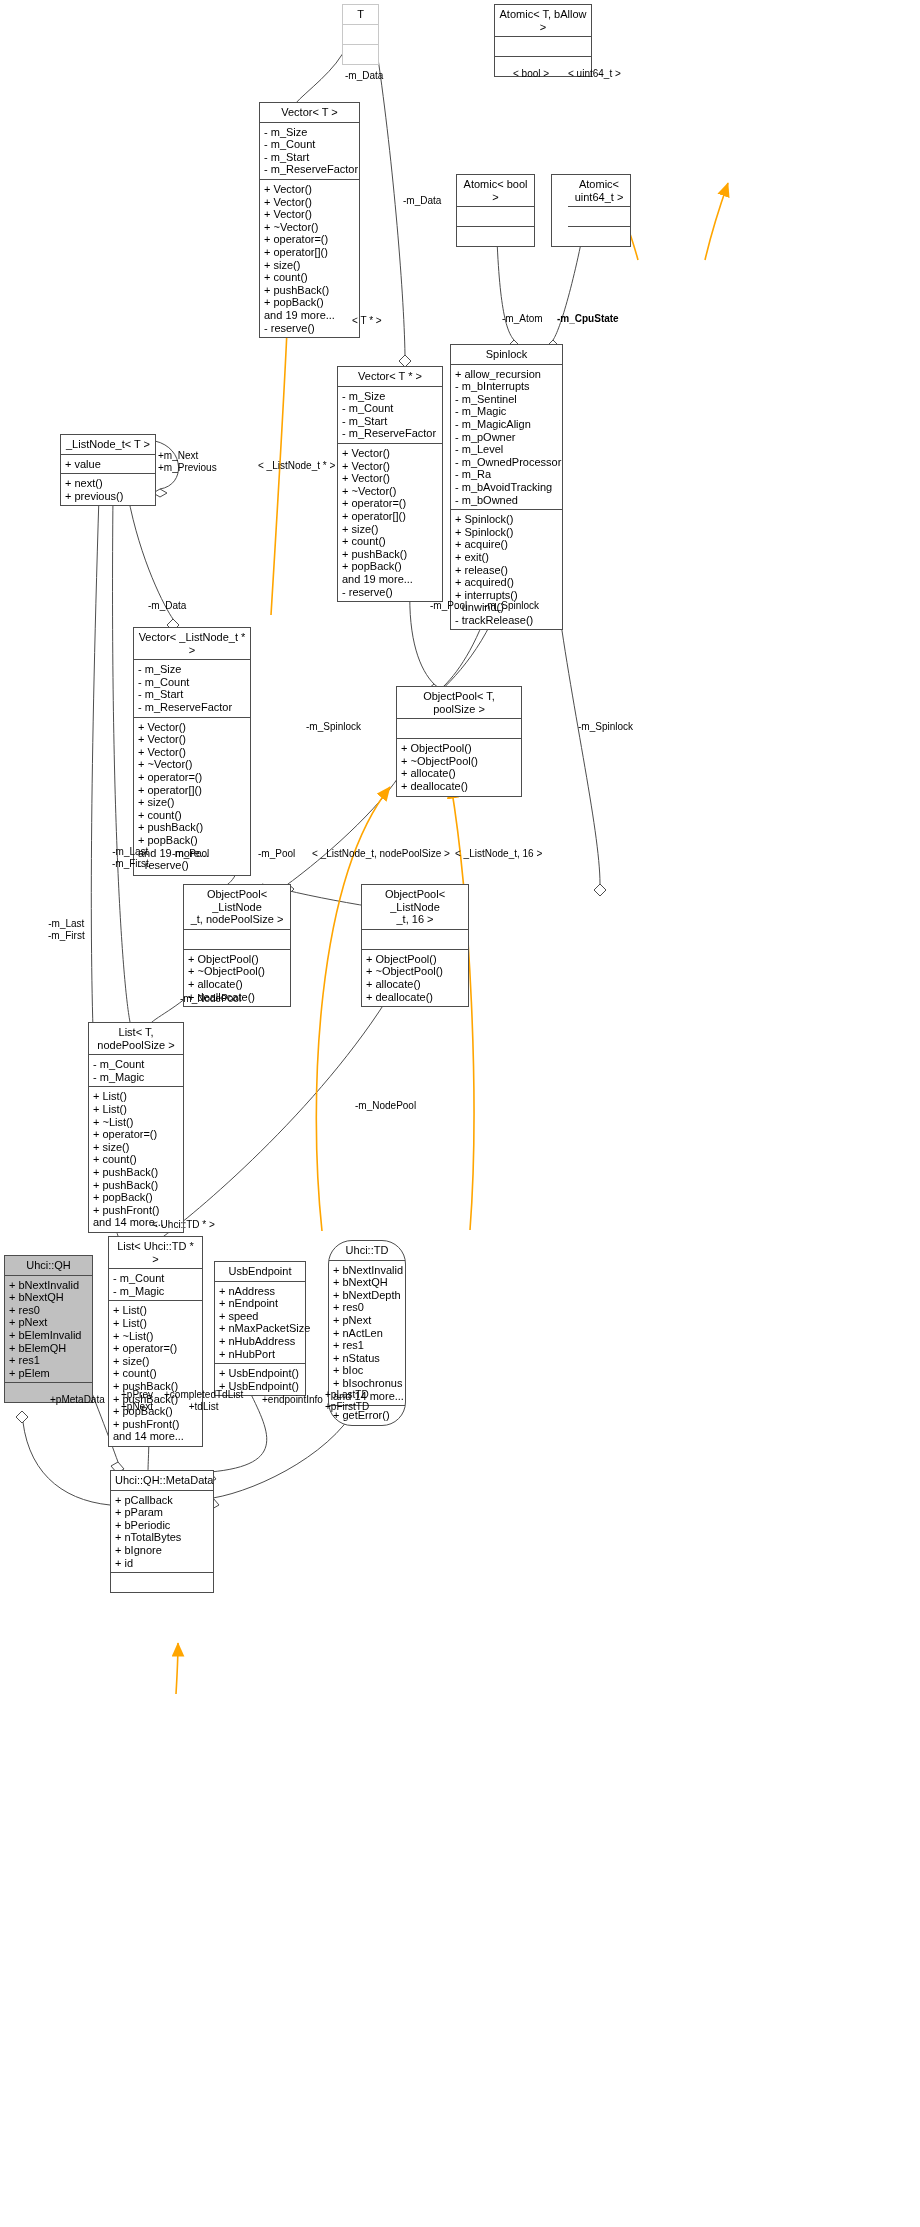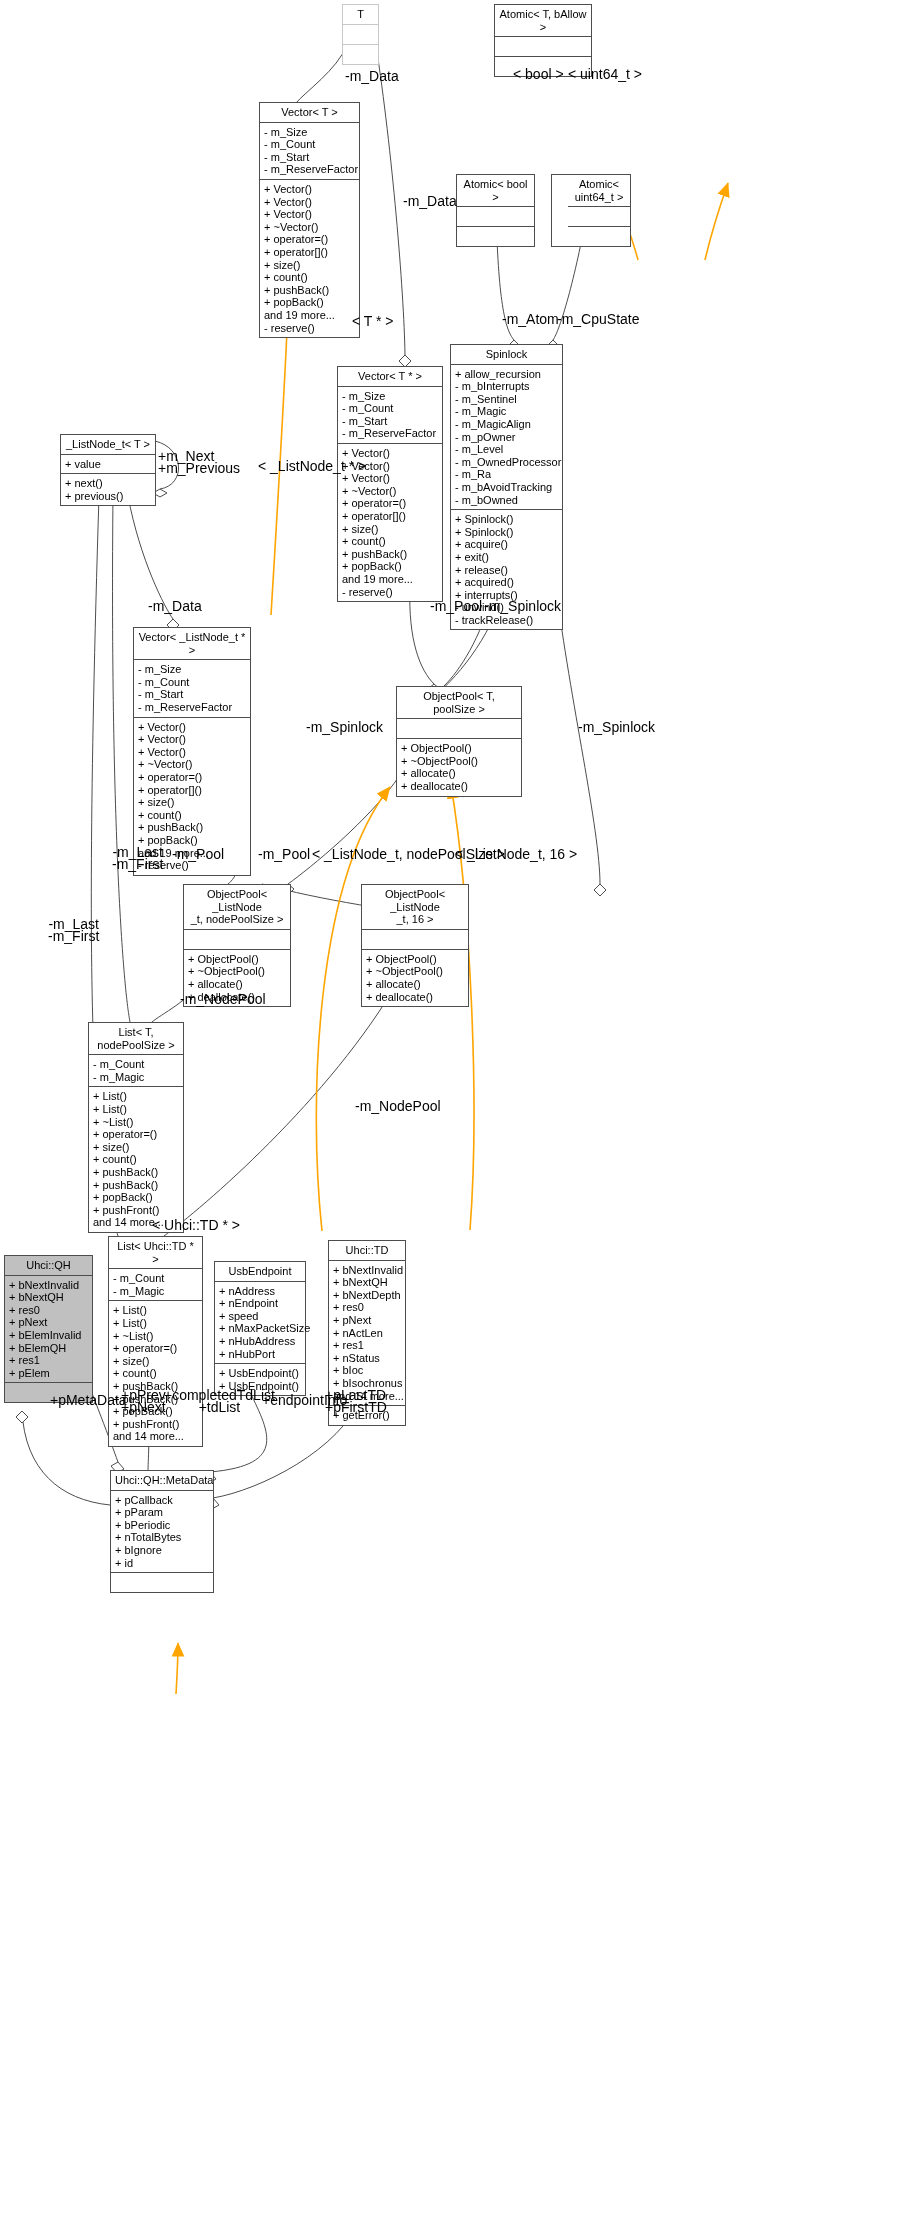--- a/index.html
+++ b/index.html
@@ -46,21 +46,21 @@
   }
   .node .attrs{ border-bottom:1px solid #4d4d4d; }
   .node.ghost .attrs{ border-bottom-color:#c8c8c8; }
   .node .attrs.empty, .node .ops.empty{ min-height:13px; }
   .node ul{ list-style:none; margin:0; padding:0; }
   .node li{ white-space:nowrap; }
 
   
   .elabel{
     position:absolute;
-    font-size:14px;
+    font-size:10px;
     line-height:12.4px;
     color:#000;
     white-space:pre-line;
     background:transparent;
   }
   .elabel.c{ text-align:center; }
 </style>
 </head>
 <body>
 
@@ -241,38 +241,38 @@
     <ul class="attrs"><li>+ bNextInvalid</li><li>+ bNextQH</li><li>+ res0</li><li>+ pNext</li><li>+ bElemInvalid</li><li>+ bElemQH</li><li>+ res1</li><li>+ pElem</li></ul>
     <div class="ops empty"></div>
   </div>
 
   <div class="node" style="left:214px;top:1261px;width:92px;">
     <div class="title">UsbEndpoint</div>
     <ul class="attrs"><li>+ nAddress</li><li>+ nEndpoint</li><li>+ speed</li><li>+ nMaxPacketSize</li><li>+ nHubAddress</li><li>+ nHubPort</li></ul>
     <ul class="ops"><li>+ UsbEndpoint()</li><li>+ UsbEndpoint()</li></ul>
   </div>
 
-  <div class="node" style="left:328px;top:1240px;width:78px;">
+  <div class="node" style="left:328px;top:1240px;width:78px;border-radius:24px;">
     <div class="title">Uhci::TD</div>
     <ul class="attrs"><li>+ bNextInvalid</li><li>+ bNextQH</li><li>+ bNextDepth</li><li>+ res0</li><li>+ pNext</li><li>+ nActLen</li><li>+ res1</li><li>+ nStatus</li><li>+ bIoc</li><li>+ bIsochronus</li><li>and 14 more...</li></ul>
     <ul class="ops"><li>+ getError()</li></ul>
   </div>
 
   <div class="node" style="left:110px;top:1470px;width:104px;">
     <div class="title">Uhci::QH::MetaData</div>
     <ul class="attrs"><li>+ pCallback</li><li>+ pParam</li><li>+ bPeriodic</li><li>+ nTotalBytes</li><li>+ bIgnore</li><li>+ id</li></ul>
     <div class="ops empty"></div>
   </div>
 
   <div class="elabel" style="left:345px;top:70px;">-m_Data</div>
   <div class="elabel" style="left:403px;top:195px;">-m_Data</div>
   <div class="elabel" style="left:513px;top:68px;">&lt; bool &gt;</div>
   <div class="elabel" style="left:568px;top:68px;">&lt; uint64_t &gt;</div>
   <div class="elabel" style="left:502px;top:313px;">-m_Atom</div>
-  <div class="elabel" style="left:557px;top:313px;">-m_CpuState</div>
+  <div class="elabel" style="left:557px;top:313px;font-weight:bold;">-m_CpuState</div>
   <div class="elabel" style="left:352px;top:315px;">&lt; T * &gt;</div>
   <div class="elabel" style="left:158px;top:450px;">+m_Next
 +m_Previous</div>
   <div class="elabel" style="left:258px;top:460px;">&lt; _ListNode_t * &gt;</div>
   <div class="elabel" style="left:148px;top:600px;">-m_Data</div>
   <div class="elabel" style="left:430px;top:600px;">-m_Pool</div>
   <div class="elabel" style="left:484px;top:600px;">-m_Spinlock</div>
   <div class="elabel" style="left:306px;top:721px;">-m_Spinlock</div>
   <div class="elabel" style="left:578px;top:721px;">-m_Spinlock</div>
   <div class="elabel c" style="left:112px;top:846px;">-m_Last

